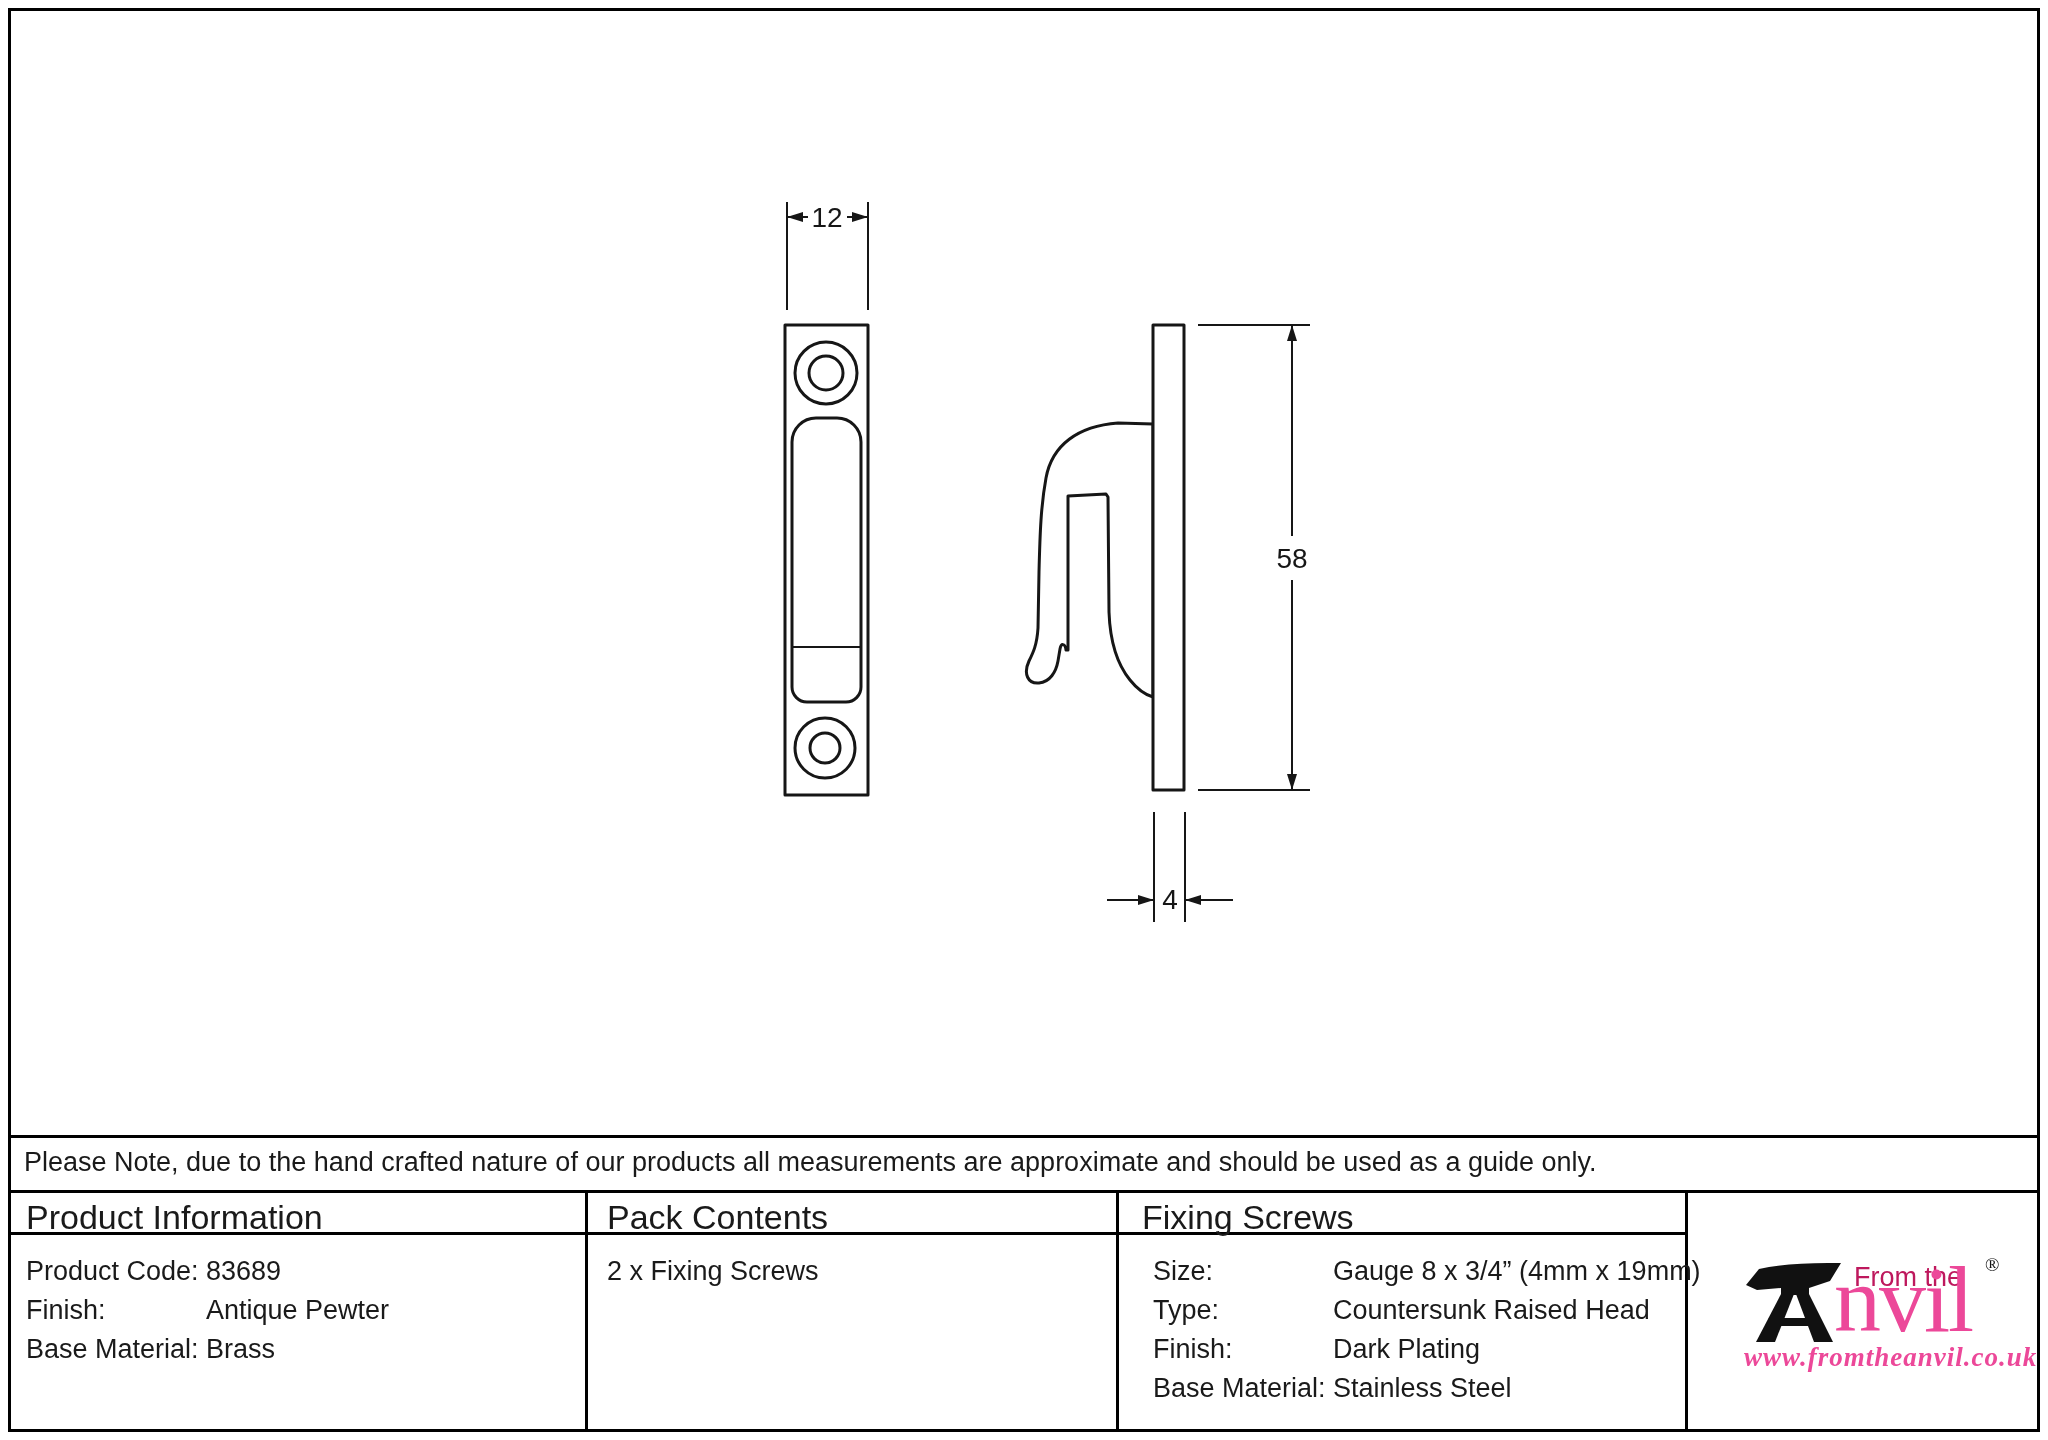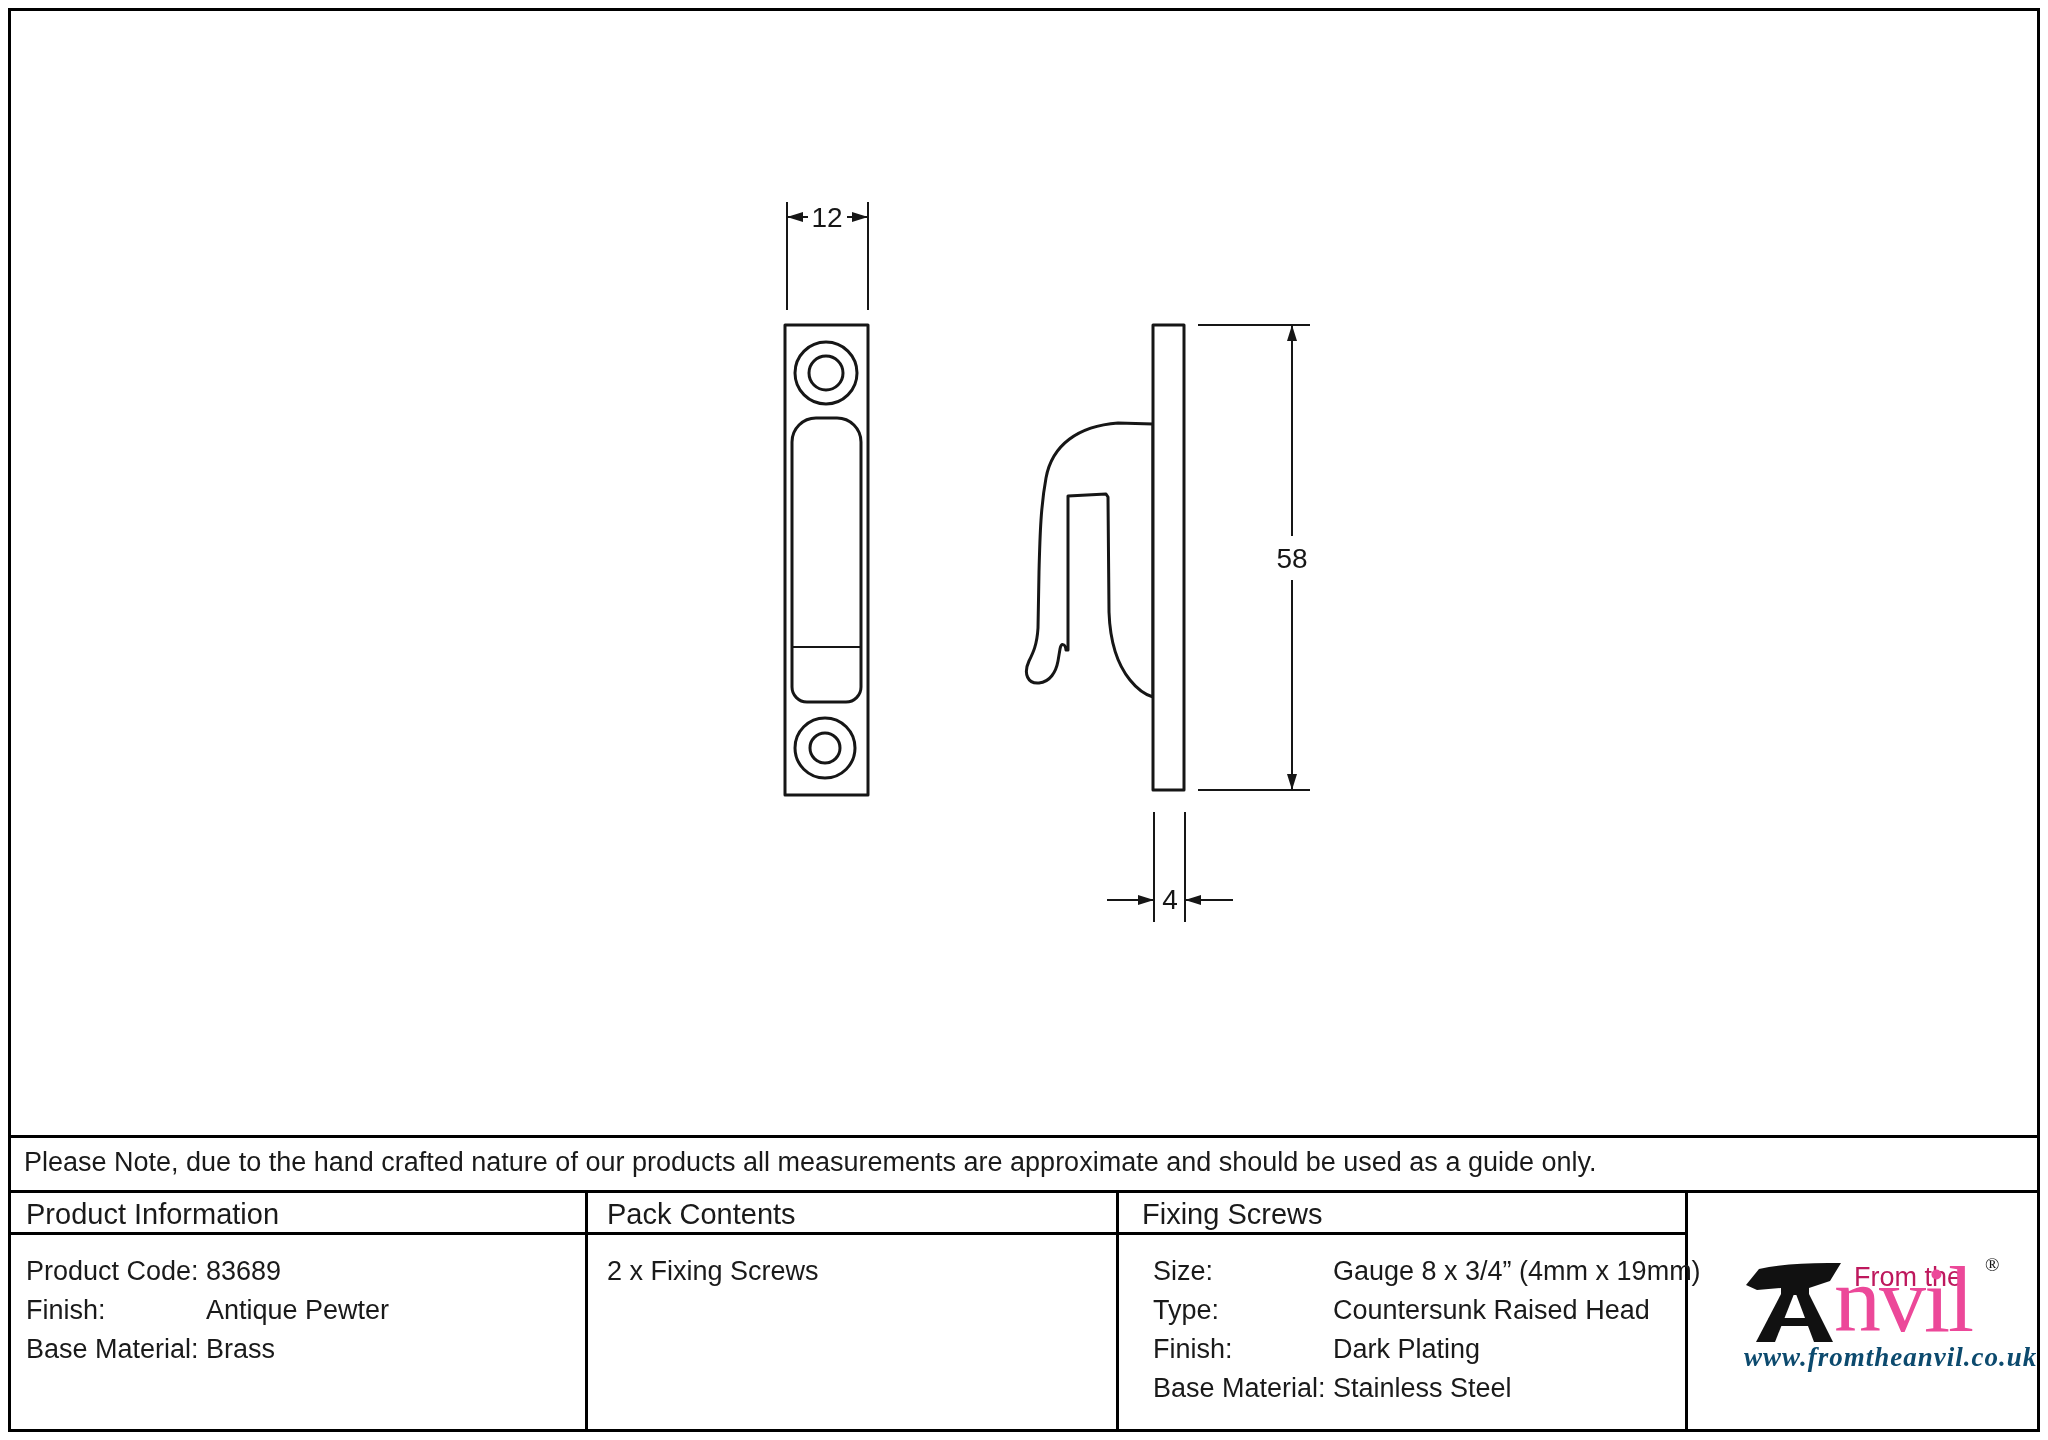--- a/index.html
+++ b/index.html
@@ -6,34 +6,34 @@
   .page{position:relative;width:2048px;height:1440px;background:#fff;overflow:hidden;
         font-family:"Liberation Sans",sans-serif;color:#111;padding-left:12px;}
   .frame{position:absolute;left:8px;top:8px;width:2026px;height:1418px;border:3px solid #000;}
   .hline,.vline{position:absolute;background:#000;}
   svg text{font-family:"Liberation Sans",sans-serif;}
   .ln3{fill:#fff;stroke:#161616;stroke-width:3;stroke-linejoin:round;}
   .ln2{stroke:#161616;stroke-width:2;fill:none;}
   .arrow{fill:#161616;stroke:none;}
   .dim{font-size:28px;fill:#161616;}
   .notebar{position:absolute;left:24px;top:1147px;width:1990px;font-size:27px;color:#1a1a1a;}
-  .colhead{position:absolute;top:1198px;font-size:29px;color:#1a1a1a;}
+  .colhead{position:absolute;top:1198px;font-size:34px;color:#1a1a1a;}
   .rows{position:absolute;top:1252px;font-size:27px;color:#1a1a1a;}
   .kvrow{display:grid;grid-template-columns:180px 1fr;height:39px;align-items:center;white-space:nowrap;}
   .listrow{height:39px;display:flex;align-items:center;white-space:nowrap;}
   .logobox{position:absolute;left:1688px;top:1192px;width:352px;height:237px;}
   .logo-tagline{position:absolute;left:166px;top:70px;font-family:Liberation Sans, sans-serif;
                 font-size:27px;color:#be185d;white-space:nowrap;}
   .logo-brand{position:absolute;left:146px;top:60px;font-family:"Liberation Serif",serif;
               font-size:94px;line-height:94px;letter-spacing:-2px;color:#ec4899;white-space:nowrap;}
   .logo-reg{position:absolute;left:297px;top:62px;font-family:"Liberation Serif",serif;
             font-size:19px;color:#111;}
   .logo-url{position:absolute;left:56px;top:150px;width:268px;text-align:center;
             font-family:"Liberation Serif",serif;font-style:italic;font-weight:bold;
-            font-size:27px;letter-spacing:1px;color:#0c4a6e;white-space:nowrap;}
+            font-size:27px;letter-spacing:1px;color:#ec4899;white-space:nowrap;}
   .anvil-svg{position:absolute;left:56px;top:66px;}
 </style>
 </head>
 <body>
 
 <div class="page">
 
   <div class="frame"></div>
 
   <svg class="drawing" width="2048" height="1135" viewBox="0 0 2048 1135" style="position:absolute;left:0;top:0;">

